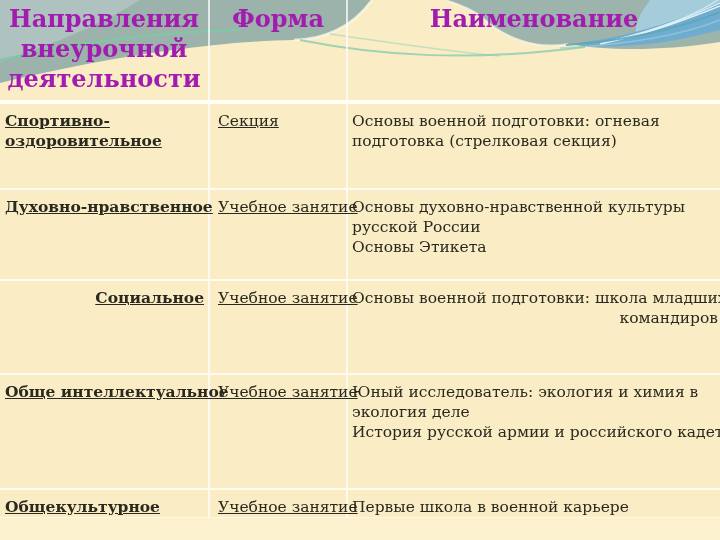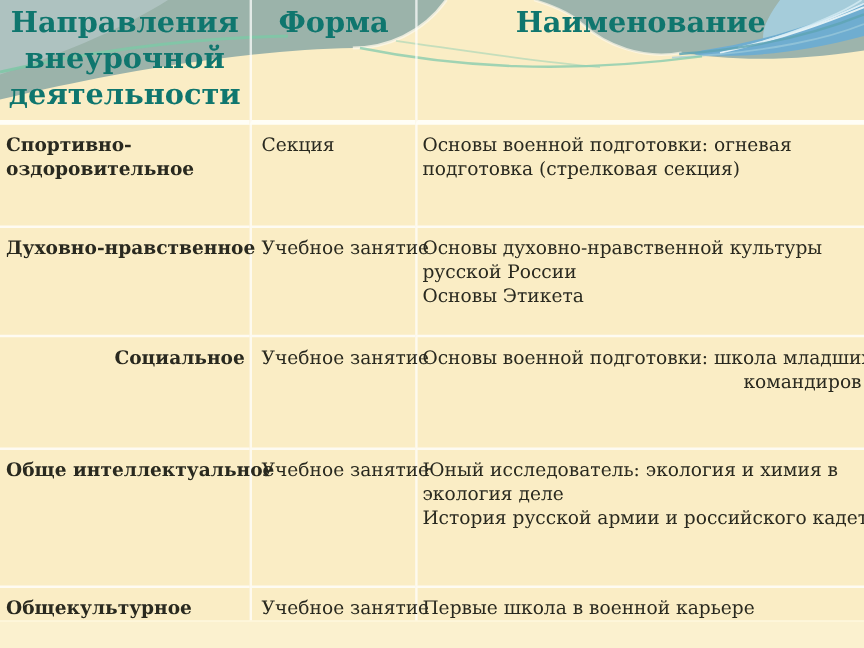--- a/index.html
+++ b/index.html
@@ -16,30 +16,30 @@
   }
   table.tbl{
     position:absolute;top:0;left:0;z-index:1;
     width:720px;table-layout:fixed;border-collapse:separate;border-spacing:0;
   }
   col.c1{width:208px;} col.c2{width:138px;} col.c3{width:374px;}
   th,td{vertical-align:top;background:transparent;margin:0;}
   th{
     height:96px;padding:4px 4px 0 4px;
     font-size:24px;font-weight:bold;line-height:30px;
-    color:#0f766e;text-align:center;
+    color:#a21caf;text-align:center;
     border-bottom:4px solid #fffef6;
   }
   th.vb,td.vb{border-left:2px solid rgba(255,255,255,0.72);}
   td{
     font-size:15.5px;line-height:20px;color:#29291f;
     border-bottom:2px solid rgba(255,255,255,0.78);
   }
-  td.dir{font-weight:bold;padding:7px 4px 0 5px;}
-  td.form{padding:7px 2px 0 8px;}
+  td.dir{font-weight:bold;padding:7px 4px 0 5px;text-decoration:underline;}
+  td.form{padding:7px 2px 0 8px;text-decoration:underline;}
   td.name{padding:7px 2px 0 4px;margin-left:48px;}
   tr.r1 td{height:77px;}
   tr.r2 td{height:82px;}
   tr.r3 td{height:85px;text-align:right;}
   tr.r4 td{height:106px;}
   tr.r5 td{height:54px;border-bottom:3px solid rgba(255,255,255,0.9);}
   .line{white-space:pre;}
 </style>
 </head>
 <body>

